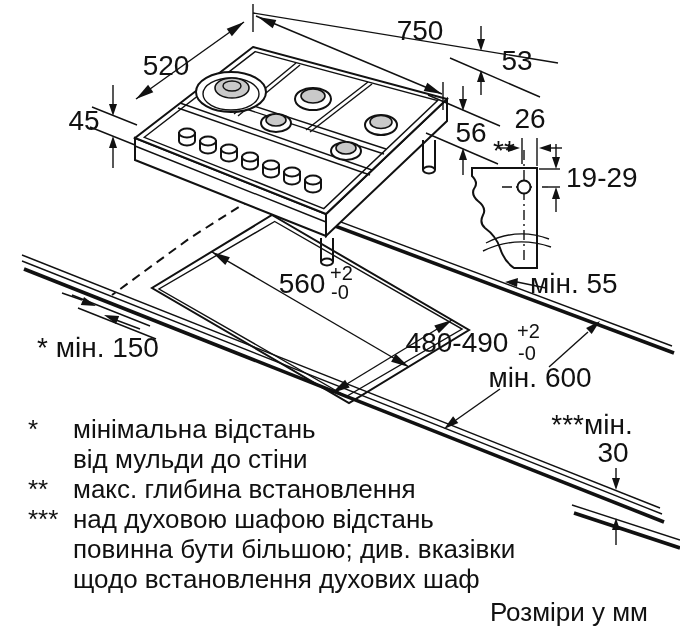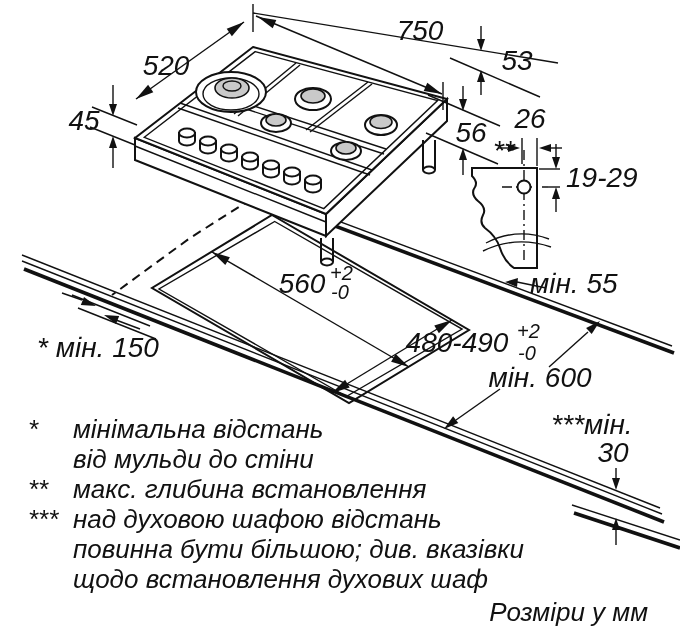--- a/index.html
+++ b/index.html
@@ -1,16 +1,16 @@
 <!DOCTYPE html>
 <html><head>
 <meta charset="utf-8">
 <style>
   html,body{margin:0;padding:0;background:#fff;}
-  .stage{position:relative;width:680px;height:630px;background:#fff;overflow:hidden;font-style:italic;}
+  .stage{position:relative;width:680px;height:630px;background:#fff;overflow:hidden;}
   svg{display:block;}
   text{font-family:"Liberation Sans",sans-serif;fill:#111;}
   .dim{font-size:28px;}
   .dim-sm{font-size:20px;}
   .note{font-size:26px;}
   .ln{stroke:#111;fill:none;}
   .w1{stroke-width:1.4;}
   .w2{stroke-width:2;}
   .w3{stroke-width:3.6;}
   .arr{fill:#111;stroke:none;}

